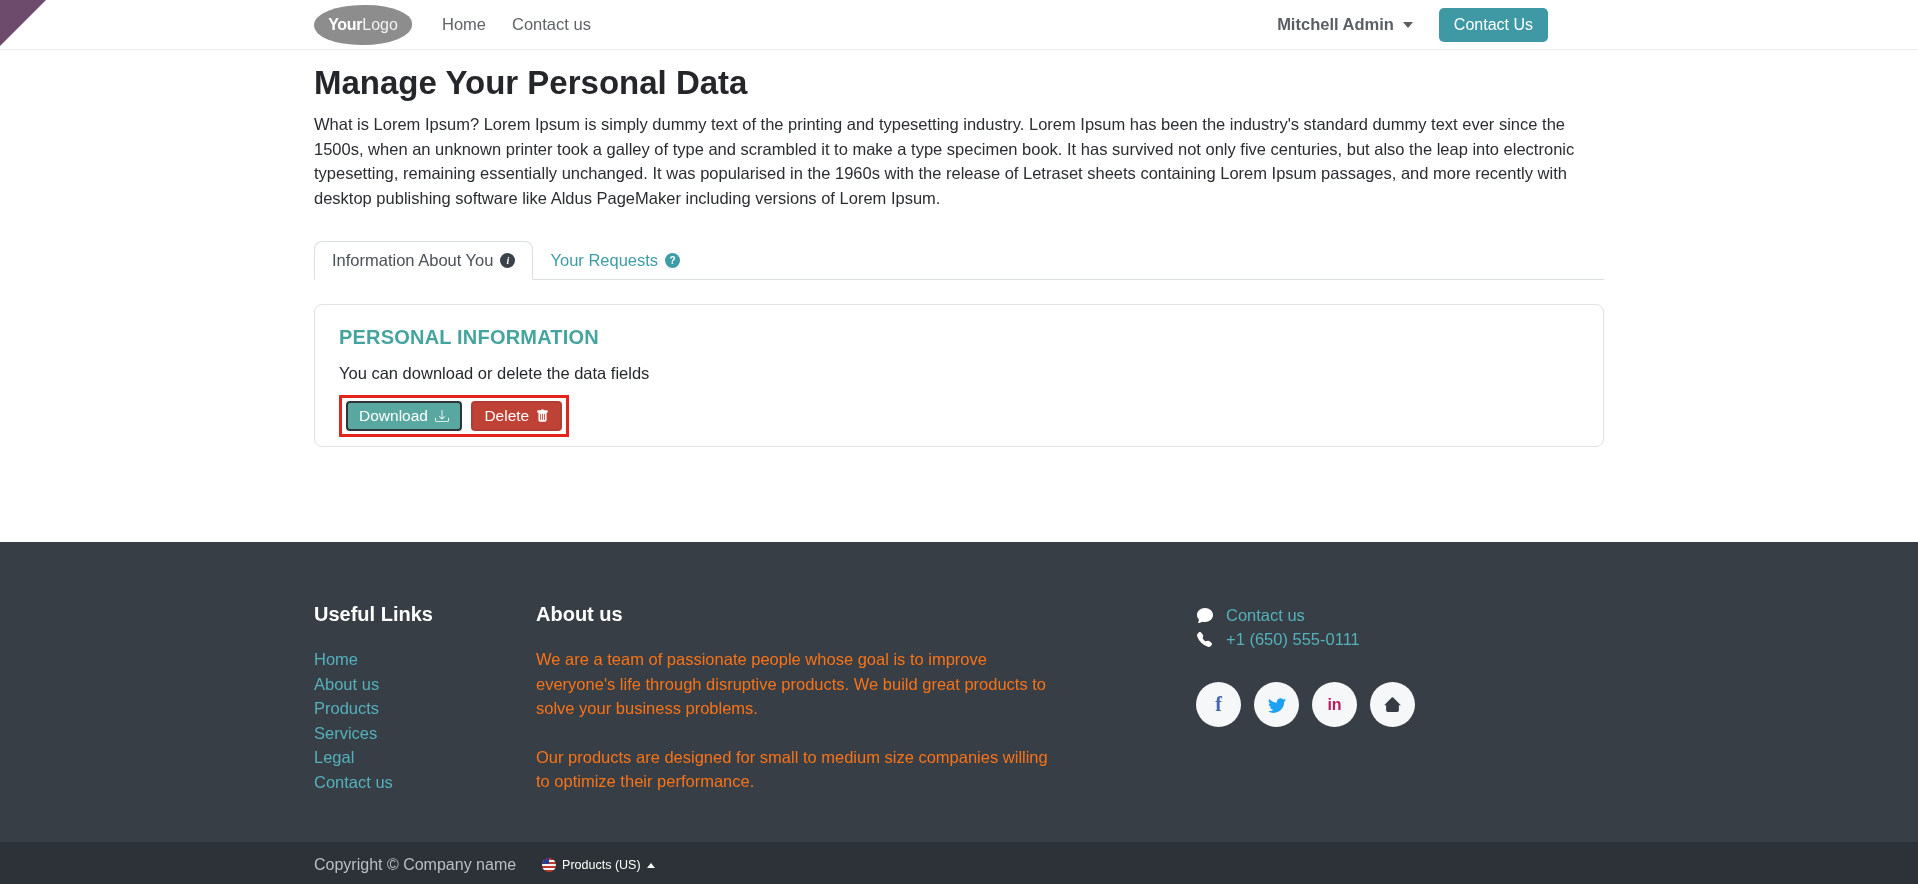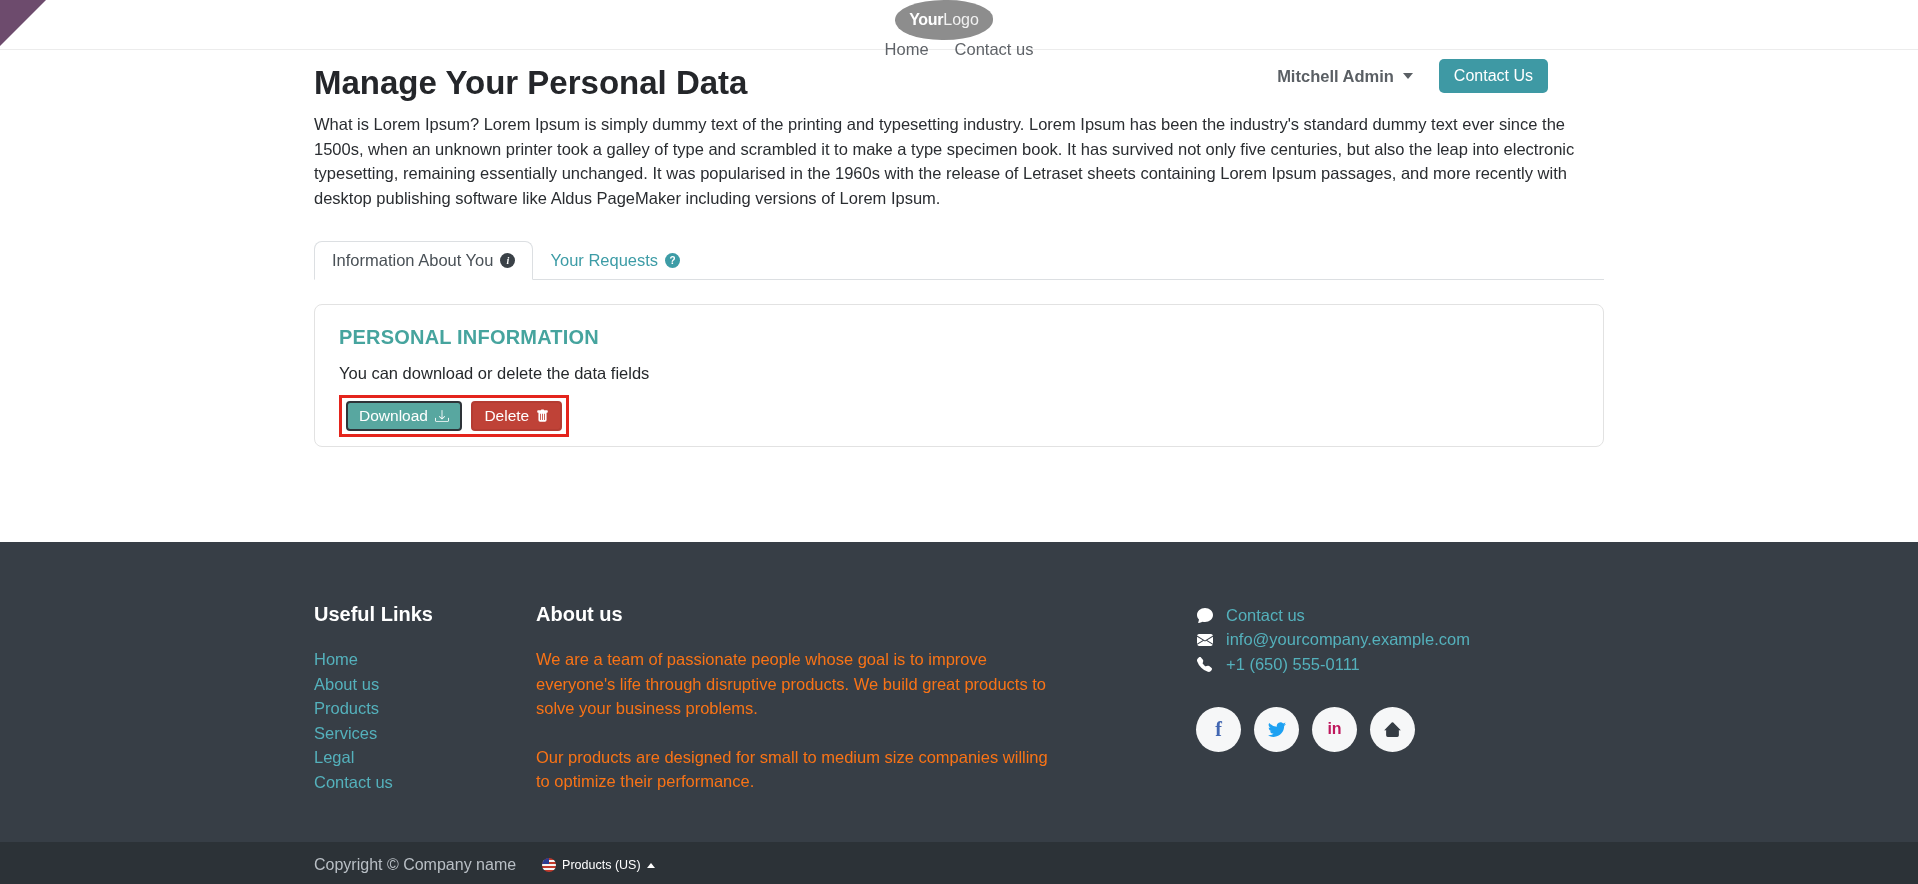--- a/index.html
+++ b/index.html
@@ -11,21 +11,21 @@
   .container { width:1290px; margin:0 auto; }
 
   
   .corner-ribbon { position:absolute; top:0; left:0; width:0; height:0;
     border-top:46px solid #6d4b6d; border-right:46px solid transparent; z-index:20; }
   .corner-glyph { position:absolute; top:7px; left:9px; width:11px; height:10px;
     border-right:3px solid #fff; border-bottom:3px solid #fff; }
 
   
   header { height:50px; border-bottom:1px solid #ececec; background:#fff; }
-  .header-inner { display:flex; align-items:center; height:100%;flex-direction:column; }
+  .header-inner { display:flex; align-items:center; height:100%; }
   .logo { width:98px; height:40px; border-radius:50% 46% 50% 48%; background:#8d8d8d;
     display:flex; align-items:center; justify-content:center; margin-right:30px; flex:none; }
   .logo-your { color:#fff; font-weight:700; font-size:16px; letter-spacing:-0.3px; }
   .logo-logo { color:rgba(255,255,255,0.88); font-weight:300; font-size:16px; }
   .top-nav { display:flex; gap:26px; }
   .top-nav a { color:#5f6368; font-size:16.5px; text-decoration:none; }
   .header-right { margin-left:auto; display:flex; align-items:center; margin-right:56px; }
   .user-menu { display:flex; align-items:center; gap:9px; font-weight:700;
     color:#5a5f64; font-size:16.5px; cursor:pointer; }
   .caret-down { width:0; height:0; border-left:5px solid transparent;
@@ -184,28 +184,20 @@
         <div class="connect-item">
           <span class="connect-icon">
             <svg width="16" height="16" viewBox="0 0 16 16">
                 <path fill="#fff" d="M8 15c4.418 0 8-3.134 8-7s-3.582-7-8-7-8 3.134-8 7c0 1.76.743 3.37 1.97 4.6-.097 1.016-.417 2.13-.771 2.966-.079.186.074.394.273.362 2.256-.37 3.597-.938 4.18-1.234A9.06 9.06 0 0 0 8 15z"></path>
               </svg>
           </span>
           <a href="#">Contact us</a>
         </div>
         <div class="connect-item">
           <span class="connect-icon">
-            <svg width="16" height="16" viewBox="0 0 16 16">
-                <path fill="#fff" d="M.05 3.555A2 2 0 0 1 2 2h12a2 2 0 0 1 1.95 1.555L8 8.414.05 3.555zM0 4.697v7.104l5.803-3.558L0 4.697zM6.761 8.83l-6.57 4.027A2 2 0 0 0 2 14h12a2 2 0 0 0 1.808-1.144l-6.57-4.027L8 9.586l-1.239-.757zm3.436-.586L16 11.801V4.697l-5.803 3.546z"></path>
-              </svg>
-          </span>
-          <a href="#">info@yourcompany.example.com</a>
-        </div>
-        <div class="connect-item">
-          <span class="connect-icon">
             <svg width="15" height="15" viewBox="0 0 16 16">
                 <path fill="#fff" d="M1.885.511a1.745 1.745 0 0 1 2.61.163L6.29 2.98c.329.423.445.974.315 1.494l-.547 2.19a.678.678 0 0 0 .178.643l2.457 2.457a.678.678 0 0 0 .644.178l2.189-.547a1.745 1.745 0 0 1 1.494.315l2.306 1.794c.829.645.905 1.87.163 2.611l-1.034 1.034c-.74.74-1.846 1.065-2.877.702a18.634 18.634 0 0 1-7.01-4.42 18.634 18.634 0 0 1-4.42-7.009c-.362-1.03-.037-2.137.703-2.877L1.885.511z"></path>
               </svg>
           </span>
           <a href="#">+1 (650) 555-0111</a>
         </div>
         <div class="social-row">
           <div class="social-circle">
             <span class="fb-glyph">f</span>
           </div>

